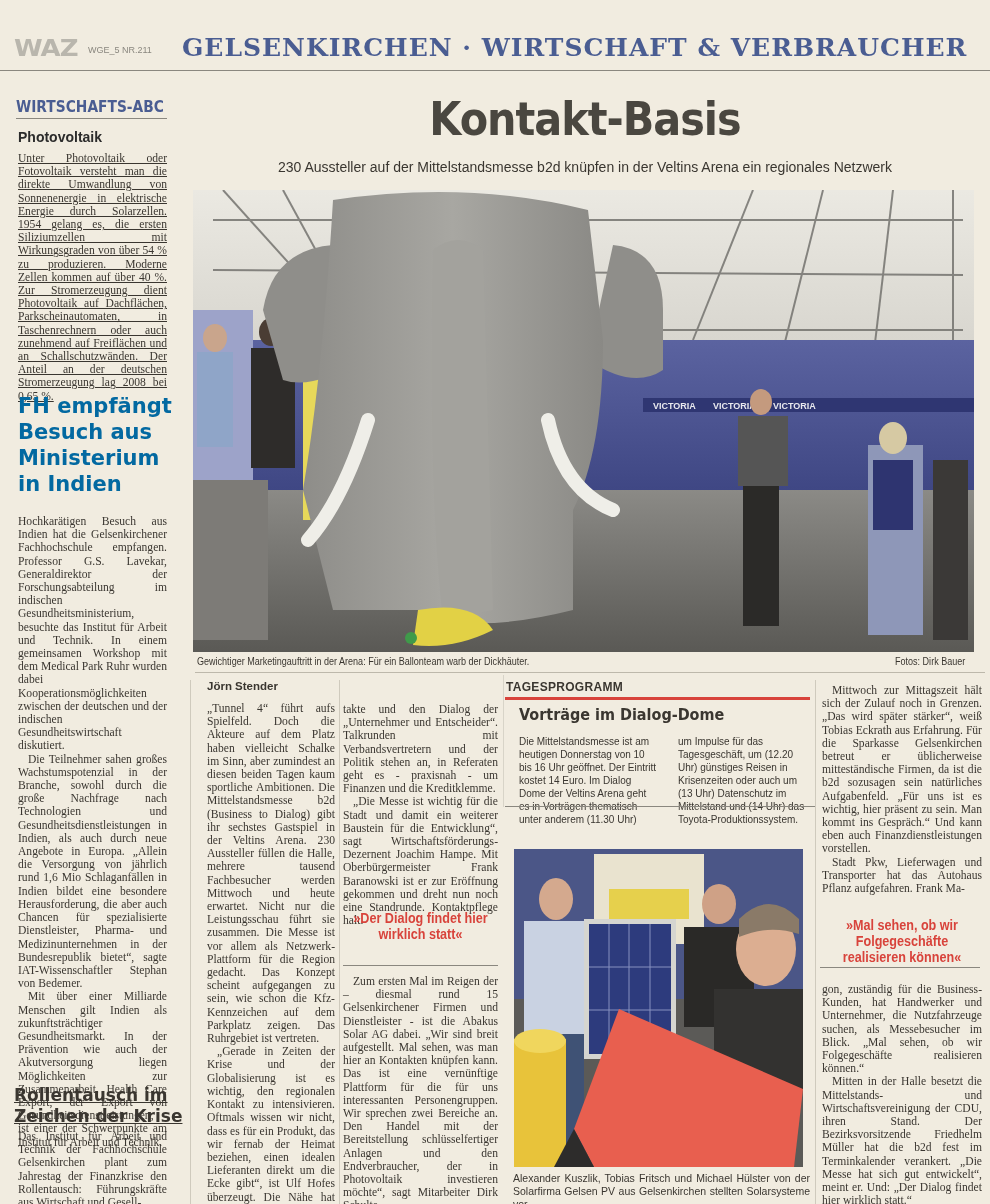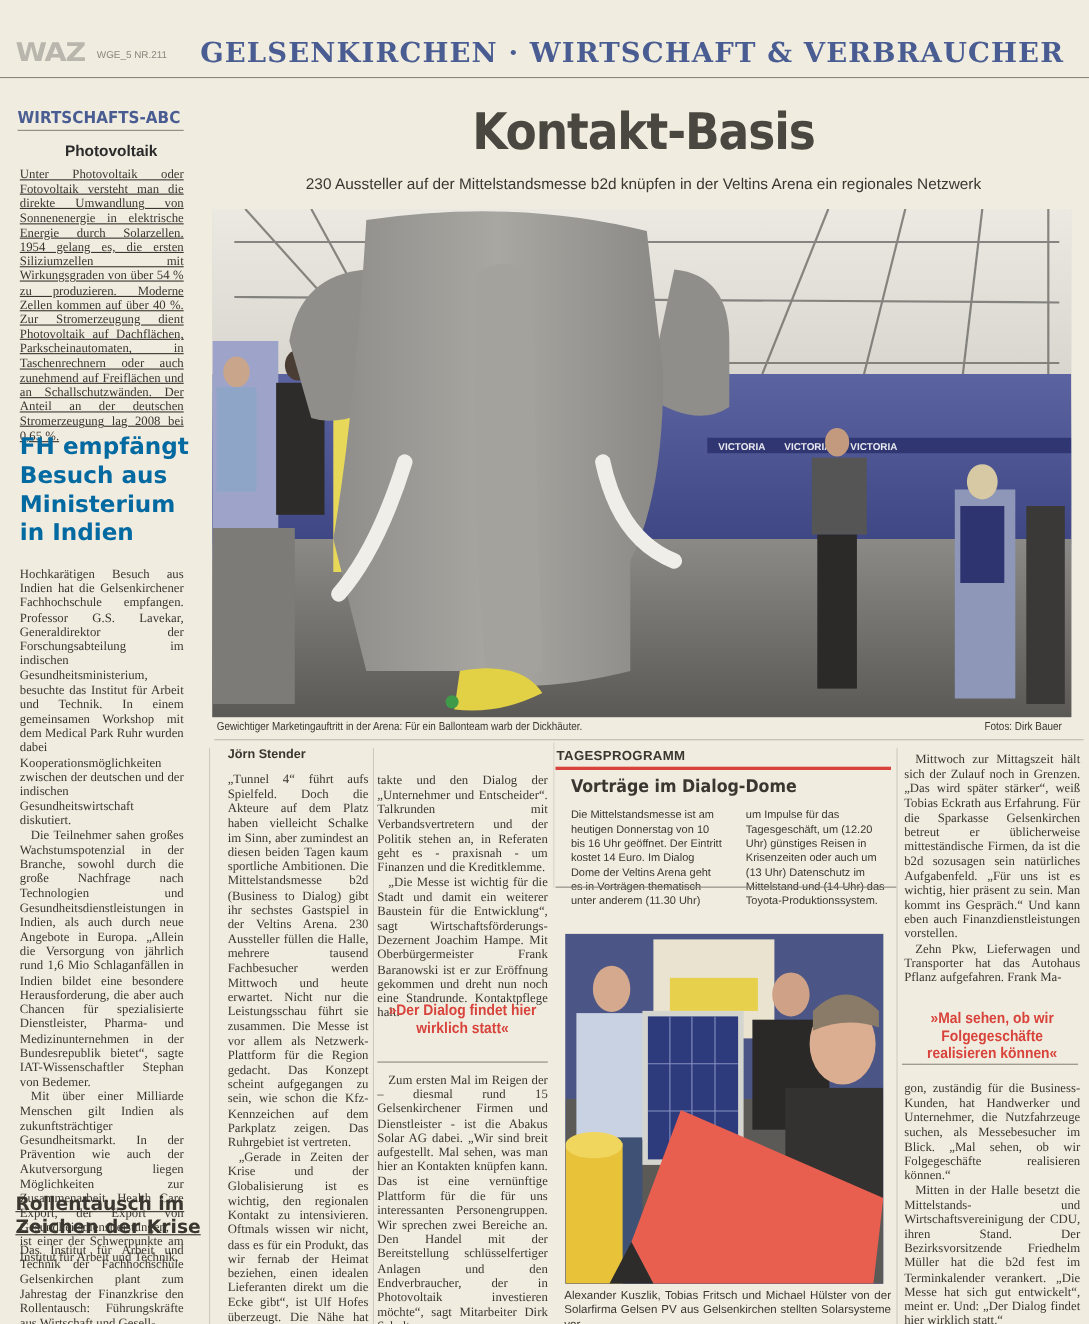--- a/index.html
+++ b/index.html
@@ -6,21 +6,21 @@
   body{width:990px;height:1204px;background:#f1ece0;position:relative;overflow:hidden;font-family:"Liberation Serif",serif;color:#2b2b2b;}
   .abs{position:absolute;}
   
   #waz{left:14px;top:33px;font:900 26px "DejaVu Sans",sans-serif;color:#b9b6ad;letter-spacing:-1px;transform:scaleY(0.9);}
   #edition{left:88px;top:45px;font:9px "Liberation Sans",sans-serif;color:#8a877f;}
   #section-title{left:182px;top:33px;font:bold 25px "DejaVu Serif",serif;color:#4a5d92;letter-spacing:1px;white-space:nowrap;}
   #head-rule{left:0;top:70px;width:990px;height:1px;background:#8a877f;}
   
   #abc-label{left:16px;top:98px;font:bold 15px "DejaVu Sans",sans-serif;color:#4a5d92;transform:scaleX(0.92);transform-origin:left;}
   #abc-rule{left:16px;top:118px;width:151px;height:1px;background:#8a877f;}
-  #abc-title{left:18px;top:129px;font:bold 14px "Liberation Sans",sans-serif;color:#2b2b2b;margin-left:41px;}
+  #abc-title{left:18px;top:129px;font:bold 14px "Liberation Sans",sans-serif;color:#2b2b2b;}
   .col{font-size:11.6px;line-height:13.2px;text-align:justify;hyphens:auto;color:#3a3630;}
   .col p{margin:0;text-indent:10px;}
   .col p.noind{text-indent:0;}
   #abc-body{left:18px;top:152px;width:149px;text-decoration:underline;}
   #fh-head{left:18px;top:393px;width:170px;font:bold 21px/26px "DejaVu Sans",sans-serif;color:#0369a1;}
   #fh-body{left:18px;top:515px;width:149px;}
   #roll-head{left:14px;top:1085px;width:170px;font:bold 17px/21px "DejaVu Sans",sans-serif;color:#3a3630;text-decoration:underline;}
   #roll-body{left:18px;top:1130px;width:149px;}
   
   #headline{left:190px;top:92px;width:790px;text-align:center;font:bold 46px "DejaVu Sans Condensed","DejaVu Sans",sans-serif;color:#4a4740;letter-spacing:-1px;}
@@ -221,20 +221,20 @@
     <path d="M105 160 L289 240 L280 318 L80 318 L60 280 Z" fill="#e85f4f"></path>
     <path d="M60 280 L80 318 L40 318 Z" fill="#2d2c2b"></path>
   </svg>
 </div>
 <div class="abs" id="caption-solar">Alexander Kuszlik, Tobias Fritsch und Michael Hülster von der Solarfirma Gelsen PV aus Gelsenkirchen stellten Solarsysteme vor.</div>
 
 <div class="abs vrule" style="left:815px;top:680px;height:524px;"></div>
 
 <div class="abs col" id="rcol">
   <p>Mittwoch zur Mittagszeit hält sich der Zulauf noch in Grenzen. „Das wird später stärker“, weiß Tobias Eckrath aus Erfahrung. Für die Sparkasse Gelsenkirchen betreut er üblicherweise mitteständische Firmen, da ist die b2d sozusagen sein natürliches Aufgabenfeld. „Für uns ist es wichtig, hier präsent zu sein. Man kommt ins Gespräch.“ Und kann eben auch Finanzdienstleistungen vorstellen.</p>
-  <p>Zehn Pkw, Lieferwagen und Transporter hat das Autohaus Pflanz aufgefahren. Frank Ma-</p>
+  <p>Stadt Pkw, Lieferwagen und Transporter hat das Autohaus Pflanz aufgefahren. Frank Ma-</p>
 </div>
 <div class="abs" id="quote2">»Mal sehen, ob wir Folgegeschäfte realisieren können«</div>
 <div class="abs" id="q2rule"></div>
 <div class="abs col" id="rcol2">
   <p class="noind">gon, zuständig für die Business-Kunden, hat Handwerker und Unternehmer, die Nutzfahrzeuge suchen, als Messebesucher im Blick. „Mal sehen, ob wir Folgegeschäfte realisieren können.“</p>
   <p>Mitten in der Halle besetzt die Mittelstands- und Wirtschaftsvereinigung der CDU, ihren Stand. Der Bezirksvorsitzende Friedhelm Müller hat die b2d fest im Terminkalender verankert. „Die Messe hat sich gut entwickelt“, meint er. Und: „Der Dialog findet hier wirklich statt.“</p>
 </div>
 
 </body></html>

